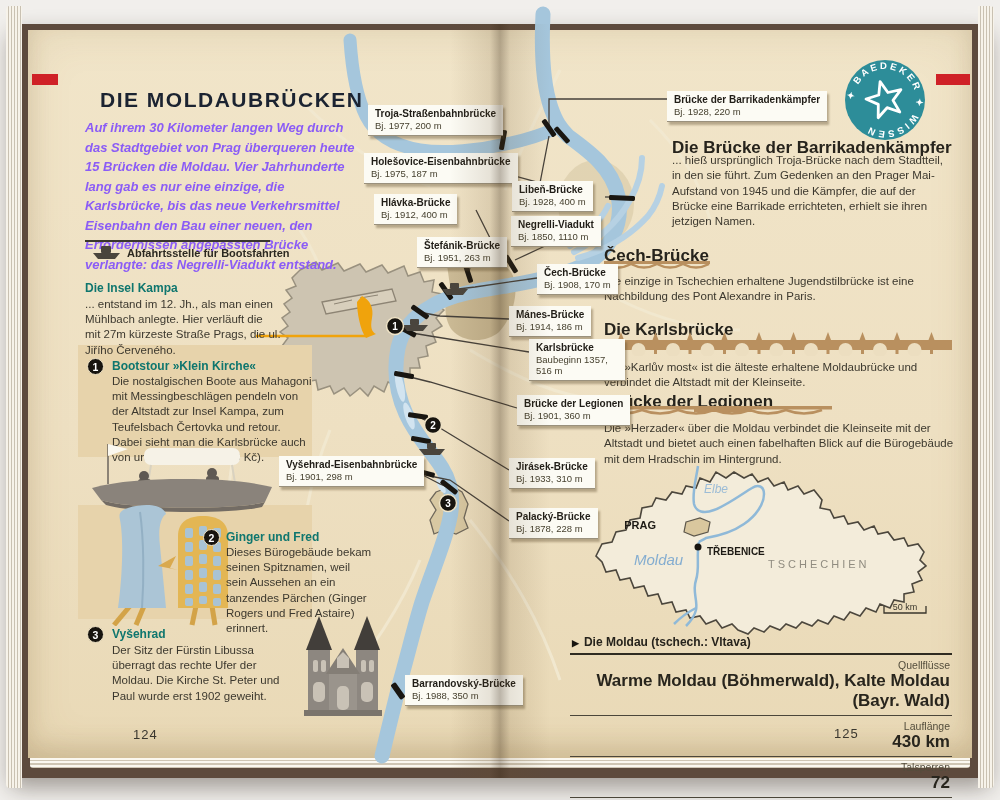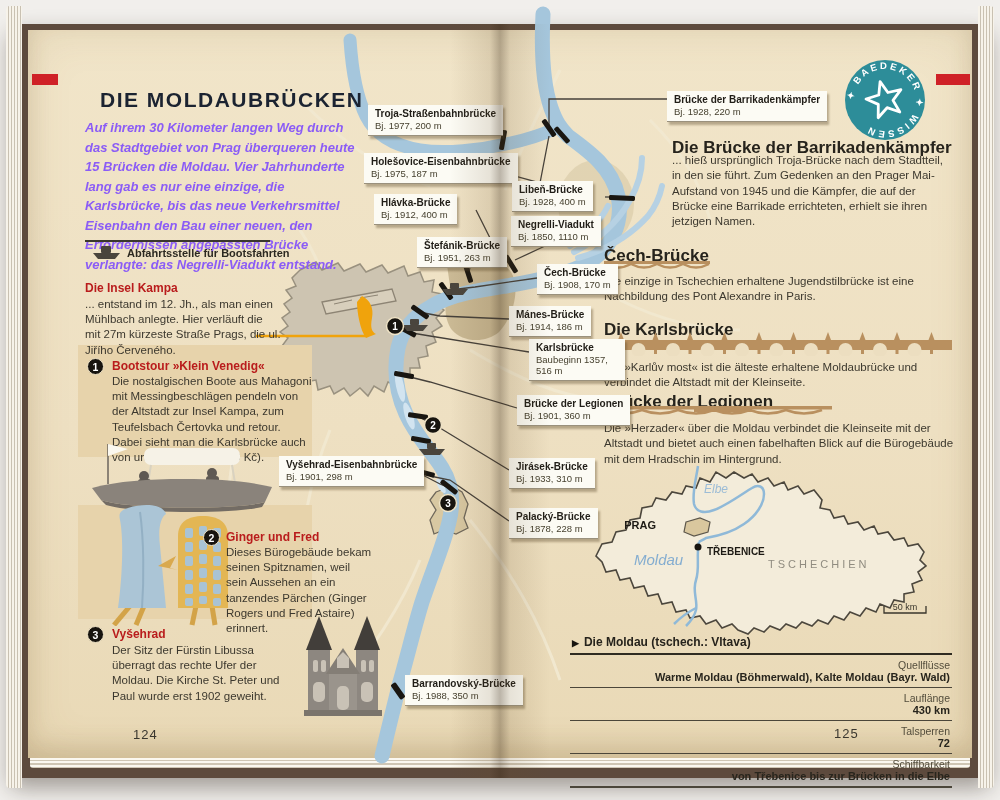--- a/index.html
+++ b/index.html
@@ -19,21 +19,21 @@
         background:repeating-linear-gradient(180deg,#fbf8f0 0 2px,#cfc6b4 2px 3.5px);
         border-radius:0 0 3px 3px;}
   .gutter{position:absolute;left:450px;width:100px;top:24px;bottom:22px;pointer-events:none;
         background:linear-gradient(90deg,rgba(100,75,40,0) 0%,rgba(100,75,40,.14) 40%,
         rgba(62,44,22,.34) 50%,rgba(100,75,40,.14) 60%,rgba(100,75,40,0) 100%);}
   .redtab{position:absolute;height:11px;background:#cf2127;}
   
   .abs{position:absolute;}
   .title{font-size:21px;font-weight:bold;letter-spacing:1.5px;color:#1b2331;}
   .intro{font-size:13px;font-style:italic;font-weight:bold;color:#8b5cf6;line-height:1.5;}
-  .h-small{font-size:12px;font-weight:bold;color:#b91c1c;text-align:right;}
+  .h-small{font-size:12px;font-weight:bold;color:#0f766e;text-align:right;}
   .body-sm{font-size:11.5px;line-height:1.32;color:#3c382e;}
   .pagenum{font-size:13px;color:#3a372f;letter-spacing:1px;}
   .divider{position:absolute;height:1.5px;background:#3a372d;}
   .panel{position:absolute;background:#e7d3ab;}
   .numcirc{width:17px;height:17px;border-radius:50%;background:#17140f;color:#fff;
         font-size:10.5px;font-weight:bold;text-align:center;line-height:17px;
         border:1.5px solid #efe3c6;box-sizing:border-box;}
   
   .blabel{position:absolute;background:#fcfbf4;padding:3px 7px 4px 7px;white-space:nowrap;
         box-shadow:1.5px 2.5px 2px rgba(90,70,40,.38);border-bottom:1px solid #9a917d;z-index:5;}
@@ -42,21 +42,21 @@
   .wrapbox{white-space:normal;width:82px;}
   
   .sect-title{font-size:17px;font-weight:bold;color:#26231c;}
   .sect-text{font-size:11.5px;line-height:1.33;color:#3c382e;}
   .tbl{position:absolute;left:570px;top:633px;width:382px;}
   .tbl-head{font-size:12px;font-weight:bold;color:#26231c;padding:2px 0 4px 2px;
         border-bottom:2px solid #2f2b21;}
   .tbl-row{display:flex;justify-content:space-between;align-items:flex-end;
         padding:4px 2px 4px 2px;border-bottom:1.5px solid #4b463a;flex-direction:column;}
   .tbl-label{font-size:10.5px;color:#534d3c;}
-  .tbl-value{font-size:11px;font-weight:bold;color:#28251d;text-align:right;}
+  .tbl-value{font-size:17px;font-weight:bold;color:#28251d;text-align:right;}
   .tri{font-size:9px;color:#17140f;margin-right:5px;}
   svg{display:block;}
 </style>
 </head>
 <body>
 <div id="stage">
 
   <div class="book"></div>
   <div class="stack-left"></div>
   <div class="stack-right"></div>
@@ -179,21 +179,21 @@
         <rect x="9" y="1" width="10" height="7" rx="1"></rect>
       </g>
   </svg>
   <div class="abs" style="left:127px;top:247px;font-size:11px;font-weight:bold;color:#2c2921;z-index:4">Abfahrtsstelle für Bootsfahrten</div>
 
   <div class="abs h-small" style="left:85px;top:281px;z-index:4">Die Insel Kampa</div>
   <div class="abs body-sm" style="left:85px;top:297px;width:196px;z-index:4">... entstand im 12. Jh., als man einen Mühlbach anlegte. Hier verläuft die mit 27m kürzeste Straße Prags, die ul. Jiřího Červeného.</div>
 
   <div class="panel" style="left:78px;top:345px;width:234px;height:112px;z-index:3"></div>
   <div class="abs numcirc" style="left:87px;top:358px;z-index:4">1</div>
-  <div class="abs h-small" style="left:112px;top:359px;z-index:4">Bootstour »Klein Venedig«</div>
+  <div class="abs h-small" style="left:112px;top:359px;z-index:4">Bootstour »Klein Kirche«</div>
   <div class="abs body-sm" style="left:112px;top:374px;width:200px;z-index:4">Die nostalgischen Boote aus Mahagoni mit Messingbeschlägen pendeln von der Altstadt zur Insel Kampa, zum Teufelsbach Čertovka und retour. Dabei sieht man die Karlsbrücke auch von unten (Fahrpreis 440 Kč).</div>
 
   <svg class="abs" style="left:88px;top:436px;z-index:4" width="192" height="86">
     <line x1="20" y1="8" x2="20" y2="48" stroke="#6b655c" stroke-width="1.5"></line>
     <polygon points="20,8 40,13 20,20" fill="#fbf8ef"></polygon>
     <rect x="56" y="12" width="96" height="17" rx="7" fill="#f6f2e7"></rect>
     <line x1="63" y1="29" x2="60" y2="47" stroke="#d9d2c0" stroke-width="2"></line>
     <line x1="144" y1="29" x2="147" y2="47" stroke="#d9d2c0" stroke-width="2"></line>
     <circle cx="56" cy="40" r="5" fill="#5f5953"></circle>
       <rect x="50" y="43" width="13" height="8" rx="3" fill="#5f5953"></rect>

